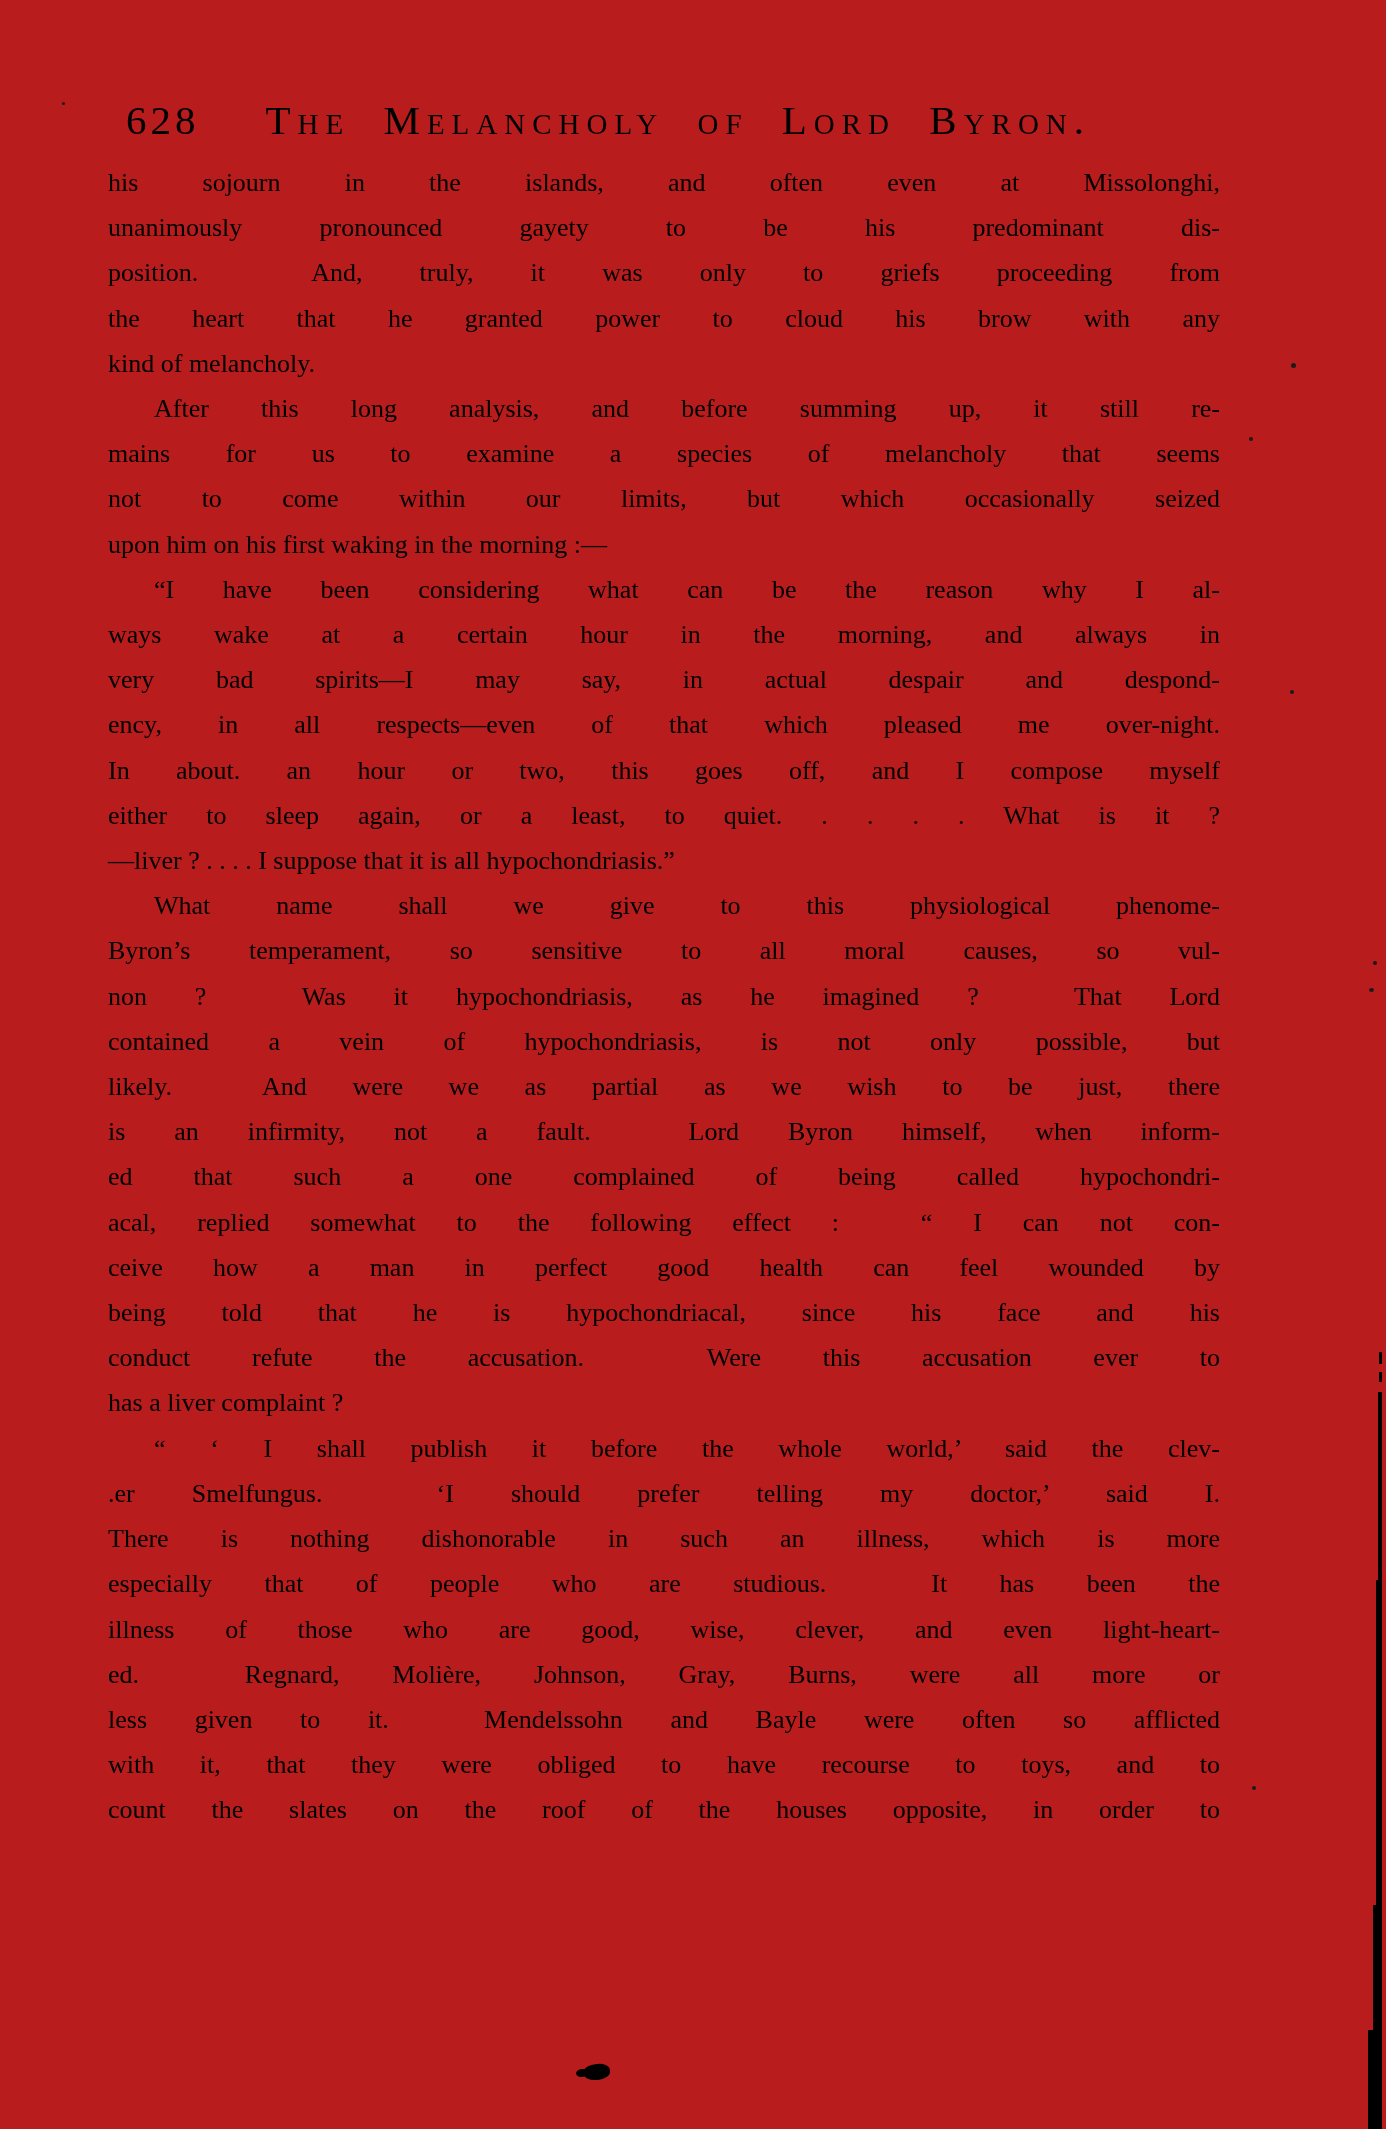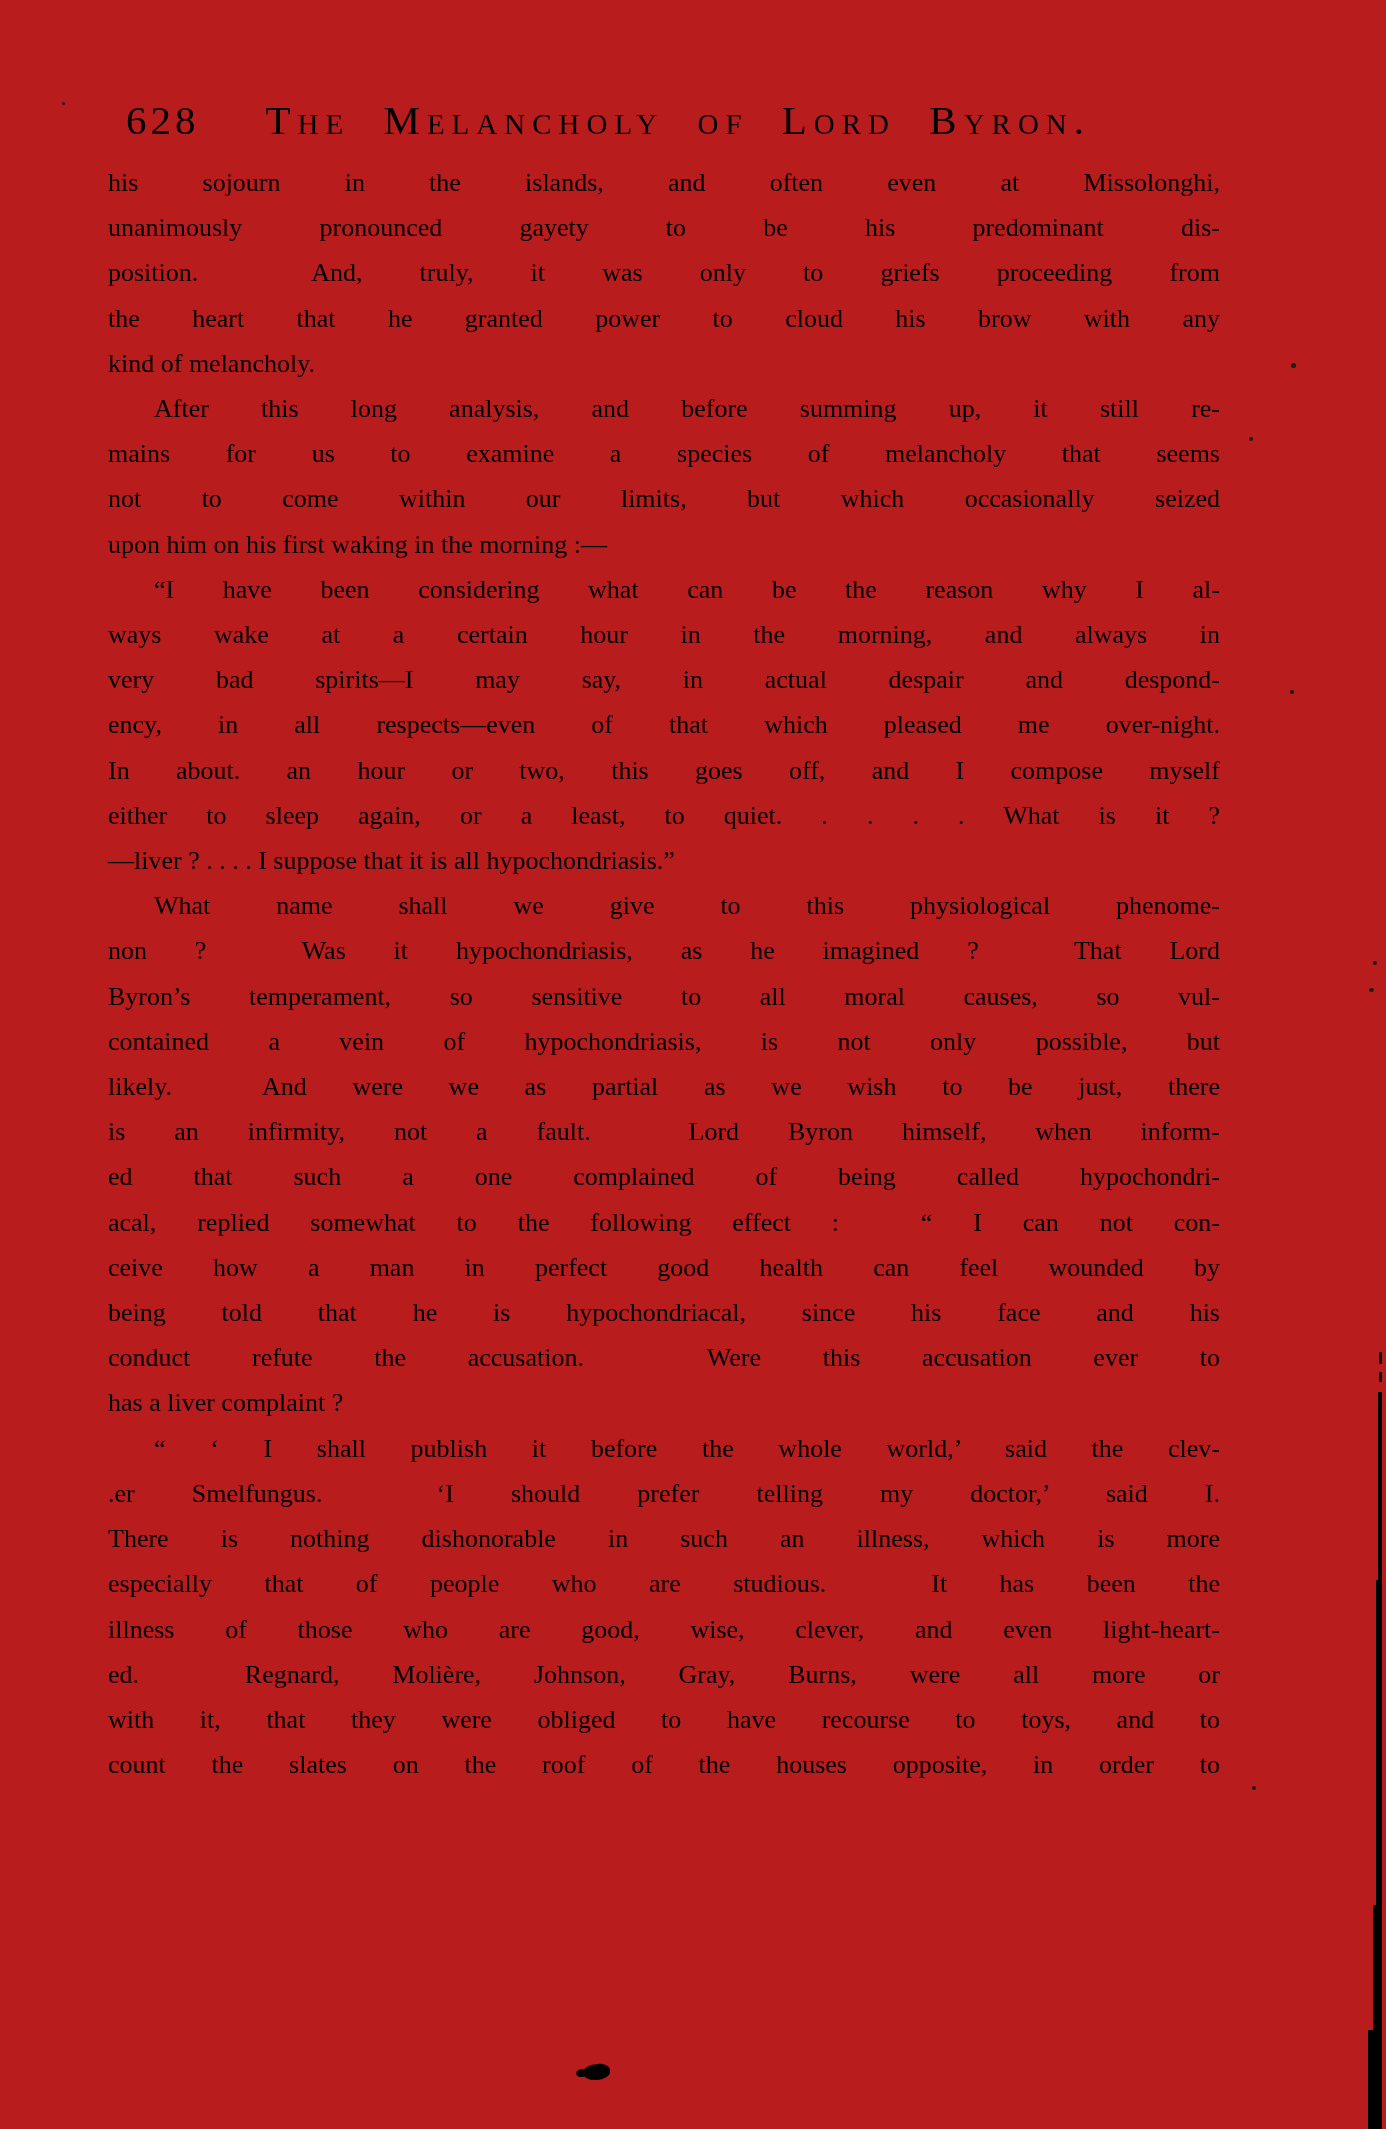--- a/index.html
+++ b/index.html
@@ -87,37 +87,38 @@
         <div class="line">not to come within our limits, but which occasionally seized</div>
         <div class="line end">upon him on his first waking in the morning :—</div>
         <div class="line indent">“I have been considering what can be the reason why I al-</div>
         <div class="line">ways wake at a certain hour in the morning, and always in</div>
         <div class="line">very bad spirits—I may say, in actual despair and despond-</div>
         <div class="line">ency, in all respects—even of that which pleased me over-night.</div>
         <div class="line">In about. an hour or two, this goes off, and I compose myself</div>
         <div class="line">either to sleep again, or a least, to quiet. . . . . What is it ?</div>
         <div class="line end">—liver ? . . . . I suppose that it is all hypochondriasis.”</div>
         <div class="line indent">What name shall we give to this physiological phenome-</div>
+        <div class="line">Byron’s temperament, so sensitive to all moral causes, so vul-</div>
         <div class="line">non ?&nbsp; Was it hypochondriasis, as he imagined ?&nbsp; That Lord</div>
-        <div class="line">Byron’s temperament, so sensitive to all moral causes, so vul-</div>
         <div class="line">contained a vein of hypochondriasis, is not only possible, but</div>
         <div class="line">likely.&nbsp; And were we as partial as we wish to be just, there</div>
         <div class="line">is an infirmity, not a fault.&nbsp; Lord Byron himself, when inform-</div>
         <div class="line">ed that such a one complained of being called hypochondri-</div>
         <div class="line">acal, replied somewhat to the following effect :&nbsp; “ I can not con-</div>
         <div class="line">ceive how a man in perfect good health can feel wounded by</div>
         <div class="line">being told that he is hypochondriacal, since his face and his</div>
         <div class="line">conduct refute the accusation.&nbsp; Were this accusation ever to</div>
         <div class="line end">has a liver complaint ?</div>
         <div class="line indent">“ ‘ I shall publish it before the whole world,’ said the clev-</div>
         <div class="line">.er Smelfungus.&nbsp; ‘I should prefer telling my doctor,’ said I.</div>
         <div class="line">There is nothing dishonorable in such an illness, which is more</div>
         <div class="line">especially that of people who are studious.&nbsp; It has been the</div>
         <div class="line">illness of those who are good, wise, clever, and even light-heart-</div>
         <div class="line">ed.&nbsp; Regnard, Molière, Johnson, Gray, Burns, were all more or</div>
+        <div class="line">less given to it.&nbsp; Mendelssohn and Bayle were often so afflicted</div>
         <div class="line">with it, that they were obliged to have recourse to toys, and to</div>
         <div class="line">count the slates on the roof of the houses opposite, in order to</div>
       </div>
   </div>
 
   <div class="artifact" style="left:1379px; top:1352px; width:3px; height:12px;"></div>
   <div class="artifact" style="left:1379px; top:1372px; width:3px; height:10px;"></div>
   <div class="artifact" style="left:1378px; top:1392px; width:4px; height:190px;"></div>
   <div class="artifact" style="left:1376px; top:1580px; width:6px; height:330px;"></div>
   <div class="artifact" style="left:1373px; top:1905px; width:9px; height:130px;"></div>

